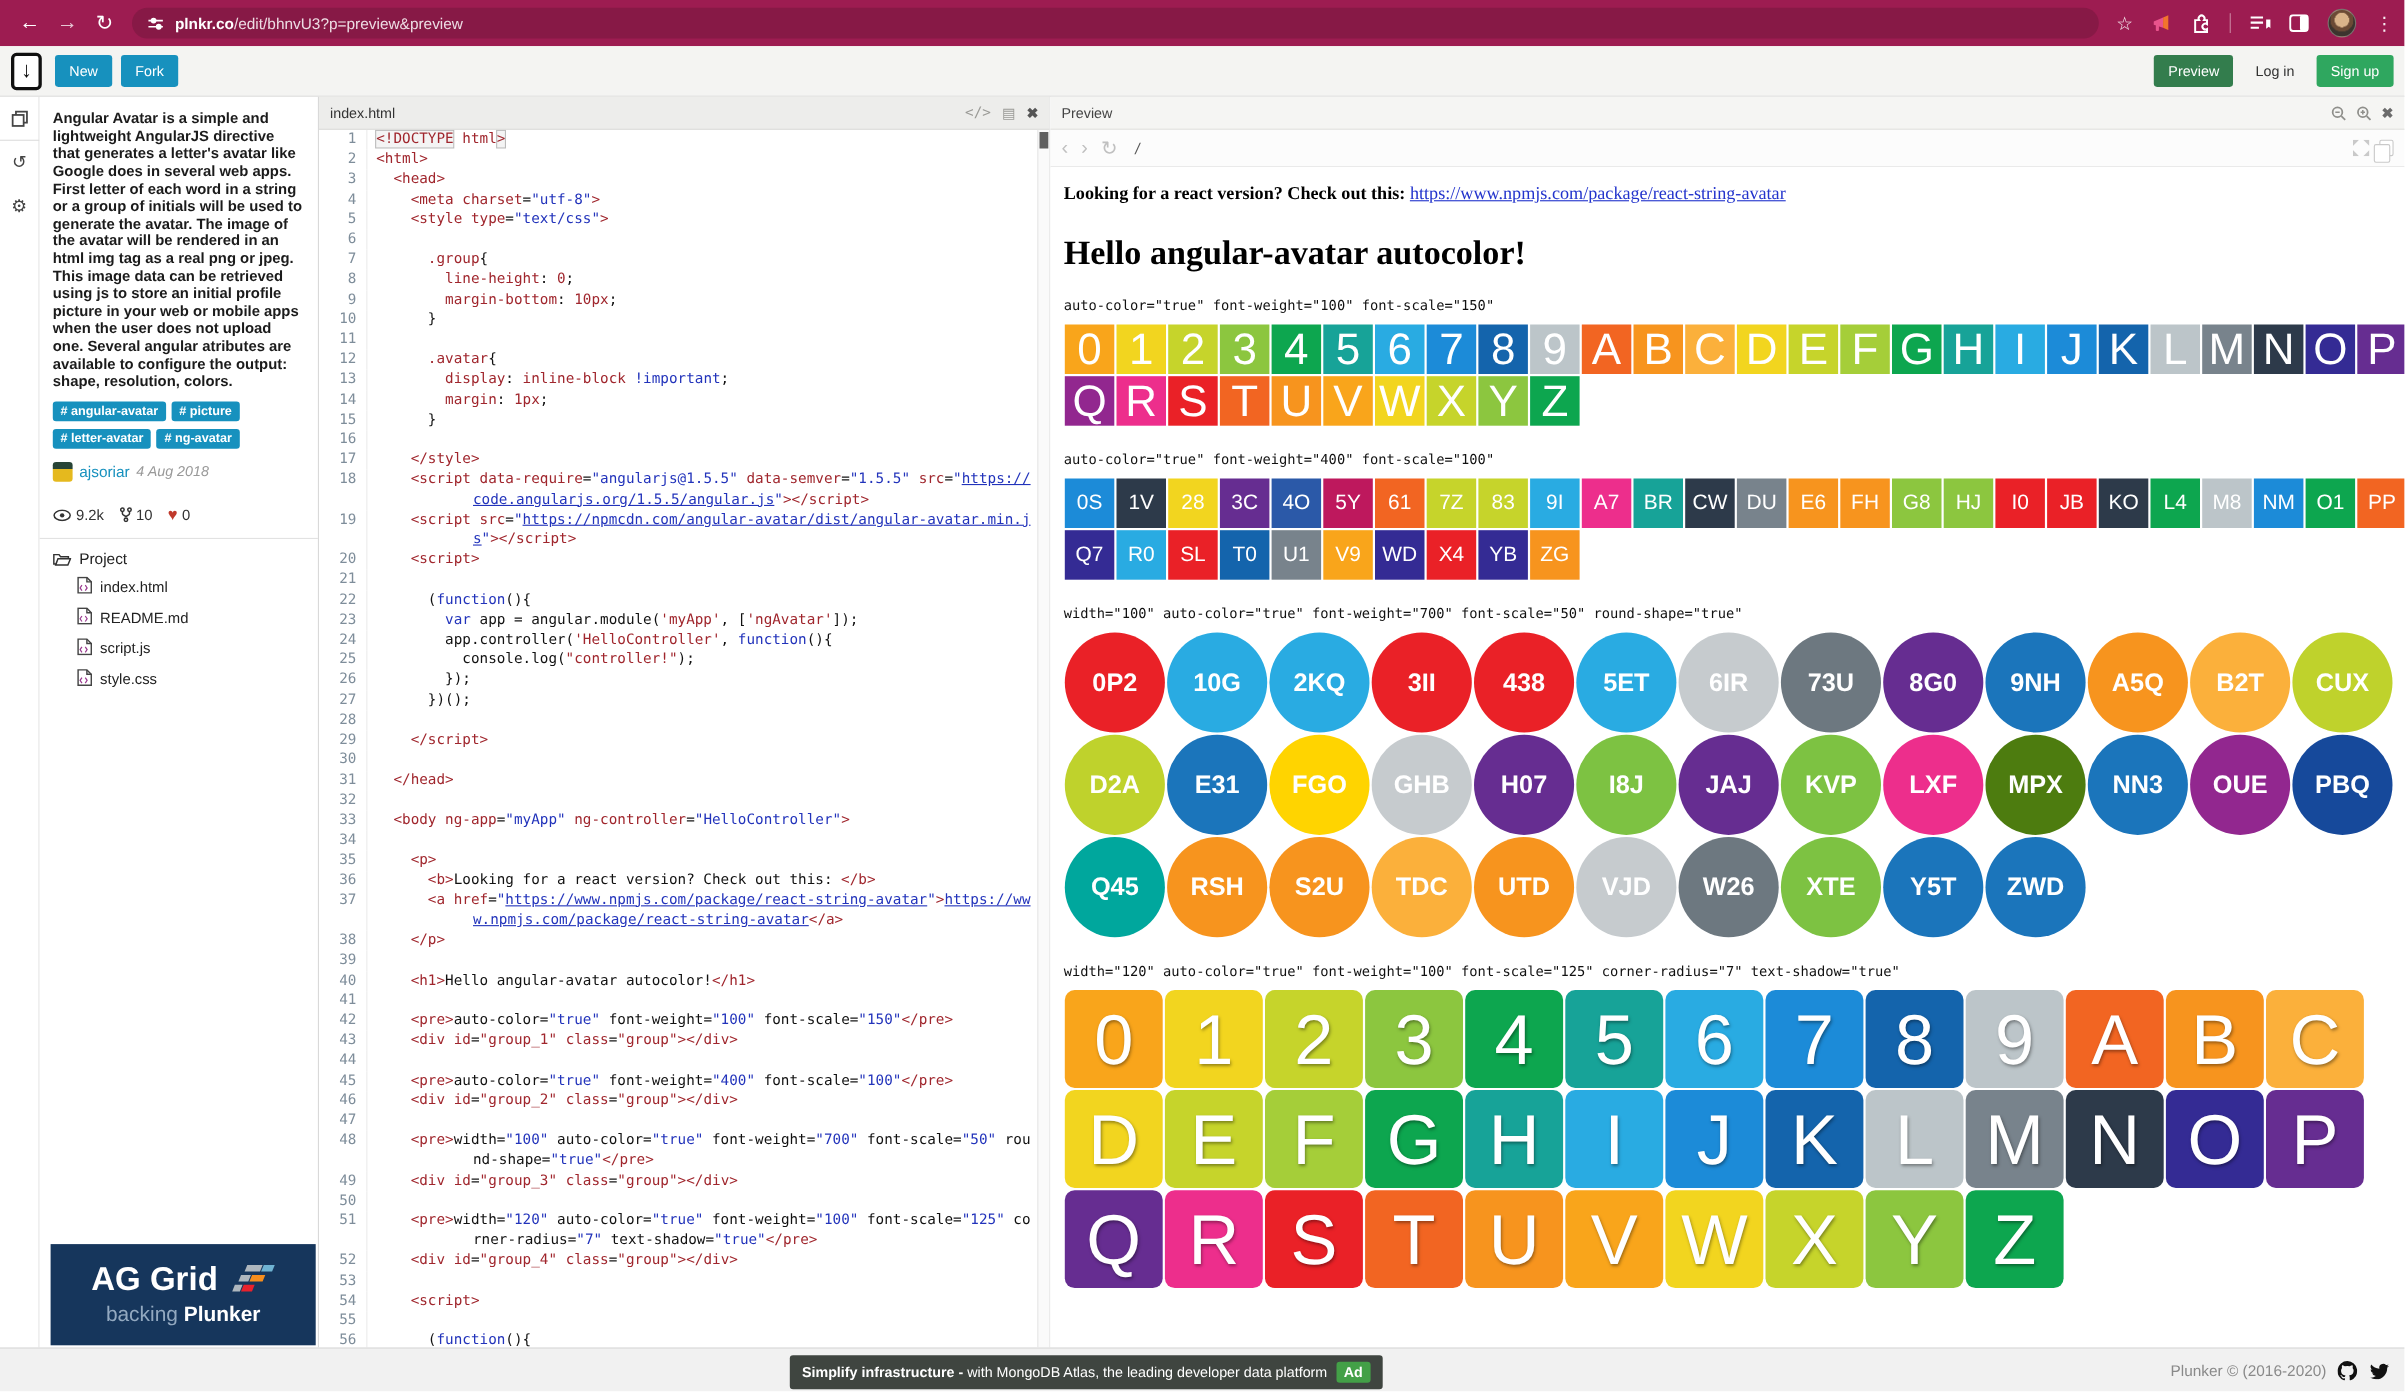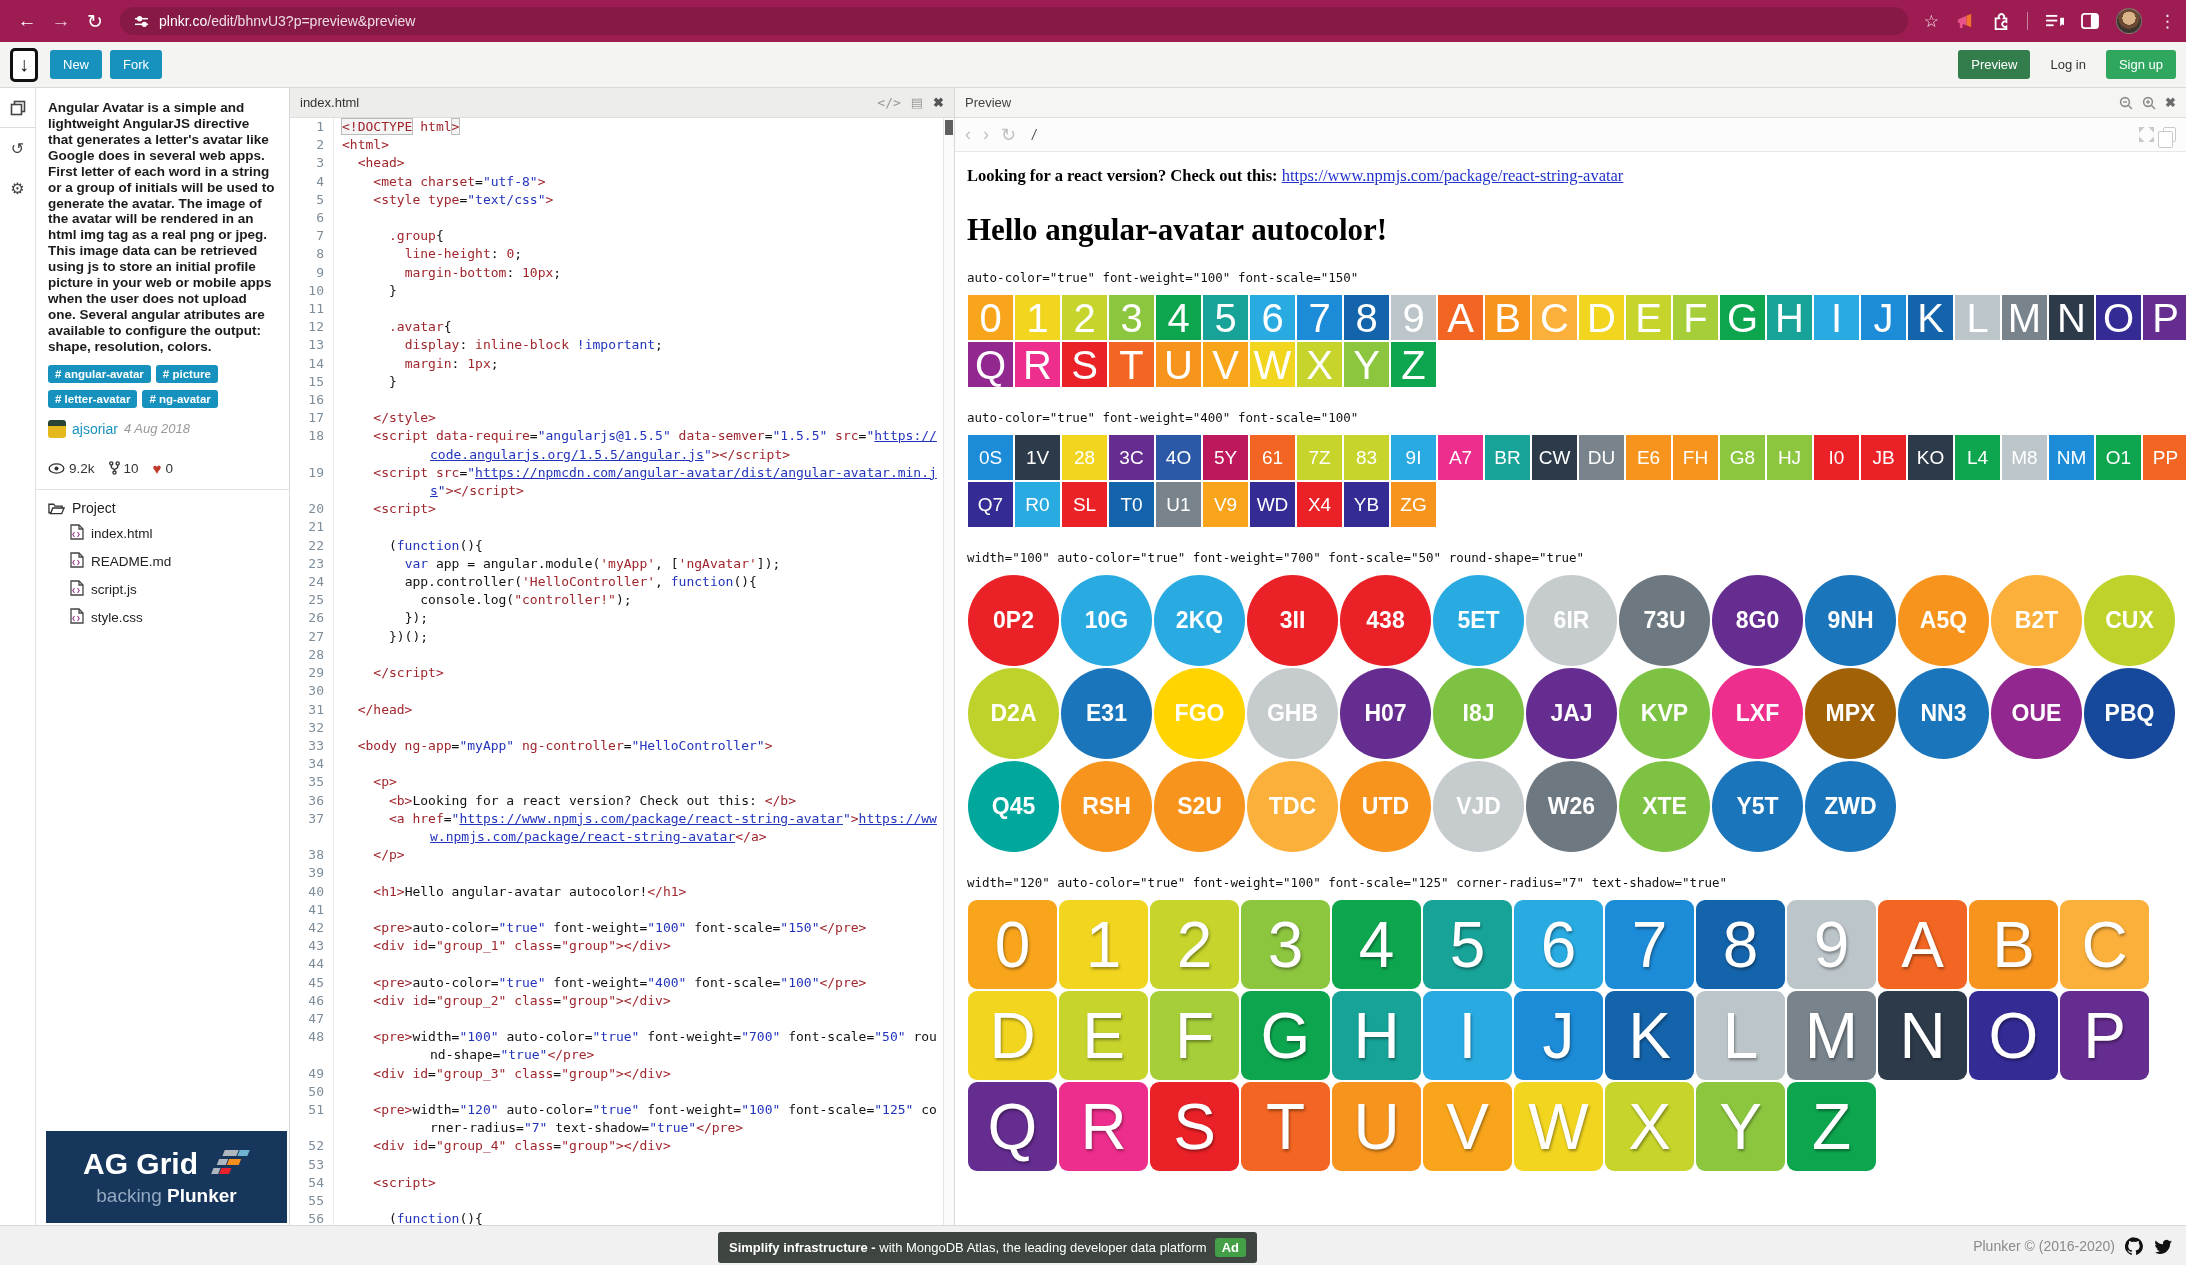--- a/index.html
+++ b/index.html
@@ -7,21 +7,21 @@
   body { font-family:"Liberation Sans", sans-serif; background:#fff; }
   .mono { font-family:"DejaVu Sans Mono","Liberation Mono",monospace; }
 
   
   .chrome { height:42px; background:#9D1C51; display:flex; align-items:center; padding:0 10px; color:#fff; }
   .chrome .navico { width:34px; text-align:center; font-size:19px; color:#fff; cursor:pointer; }
   .chrome .navico.dim { color:rgba(255,255,255,.75); }
   .urlbar { flex:1; height:28px; margin:0 16px 0 8px; background:#871946; border-radius:14px; display:flex; align-items:center; padding:0 14px; }
   .urlbar svg { margin-right:10px; }
   .urltext { font-size:14px; color:rgba(255,255,255,.85); }
-  .urltext b { color:#fff; font-weight:normal; }
+  .urltext b { color:#fff; font-weight:bold; }
   .chrome-right { display:flex; align-items:center; gap:17px; }
   .chrome-right .cico { font-size:17px; color:rgba(255,255,255,.92); cursor:pointer; }
   .vdiv { width:1px; height:18px; background:rgba(255,255,255,.45); }
   .avatar-img { width:26px; height:26px; border-radius:50%; background:radial-gradient(circle at 50% 38%, #d9b38a 0 34%, #6b4a35 35% 55%, #3c342e 56% 100%); border:1px solid rgba(255,255,255,.3); }
 
   
   .toolbar { height:46px; background:#F4F4F2; border-bottom:1px solid #D9D9D9; display:flex; align-items:center; padding:0 10px; }
   .plogo { width:28px; height:34px; border:3px solid #101010; border-radius:5px; background:#fff; color:#101010; font-size:20px; font-weight:bold; display:flex; align-items:center; justify-content:center; margin-right:12px; cursor:pointer; }
   .btn { display:inline-block; color:#fff; font-size:13px; padding:7px 13px; border-radius:3px; cursor:pointer; }
   .btn-teal { background:#1791BE; margin-right:8px; }
@@ -652,21 +652,21 @@
             <div class="tile" style="background: rgb(191, 210, 44);">CUX</div>
             <div class="tile" style="background: rgb(191, 210, 44);">D2A</div>
             <div class="tile" style="background: rgb(27, 117, 187);">E31</div>
             <div class="tile" style="background: rgb(255, 212, 0);">FGO</div>
             <div class="tile" style="background: rgb(198, 203, 206);">GHB</div>
             <div class="tile" style="background: rgb(102, 45, 145);">H07</div>
             <div class="tile" style="background: rgb(125, 194, 66);">I8J</div>
             <div class="tile" style="background: rgb(102, 45, 145);">JAJ</div>
             <div class="tile" style="background: rgb(125, 194, 66);">KVP</div>
             <div class="tile" style="background: rgb(237, 46, 140);">LXF</div>
-            <div class="tile" style="background: #a16207;">MPX</div>
+            <div class="tile" style="background: #4d7c0f;">MPX</div>
             <div class="tile" style="background: rgb(27, 117, 187);">NN3</div>
             <div class="tile" style="background: rgb(146, 39, 143);">OUE</div>
             <div class="tile" style="background: rgb(22, 73, 155);">PBQ</div>
             <div class="tile" style="background: rgb(0, 167, 157);">Q45</div>
             <div class="tile" style="background: rgb(247, 148, 30);">RSH</div>
             <div class="tile" style="background: rgb(247, 148, 30);">S2U</div>
             <div class="tile" style="background: rgb(251, 176, 59);">TDC</div>
             <div class="tile" style="background: rgb(247, 148, 30);">UTD</div>
             <div class="tile" style="background: rgb(198, 203, 206);">VJD</div>
             <div class="tile" style="background: rgb(109, 120, 128);">W26</div>

